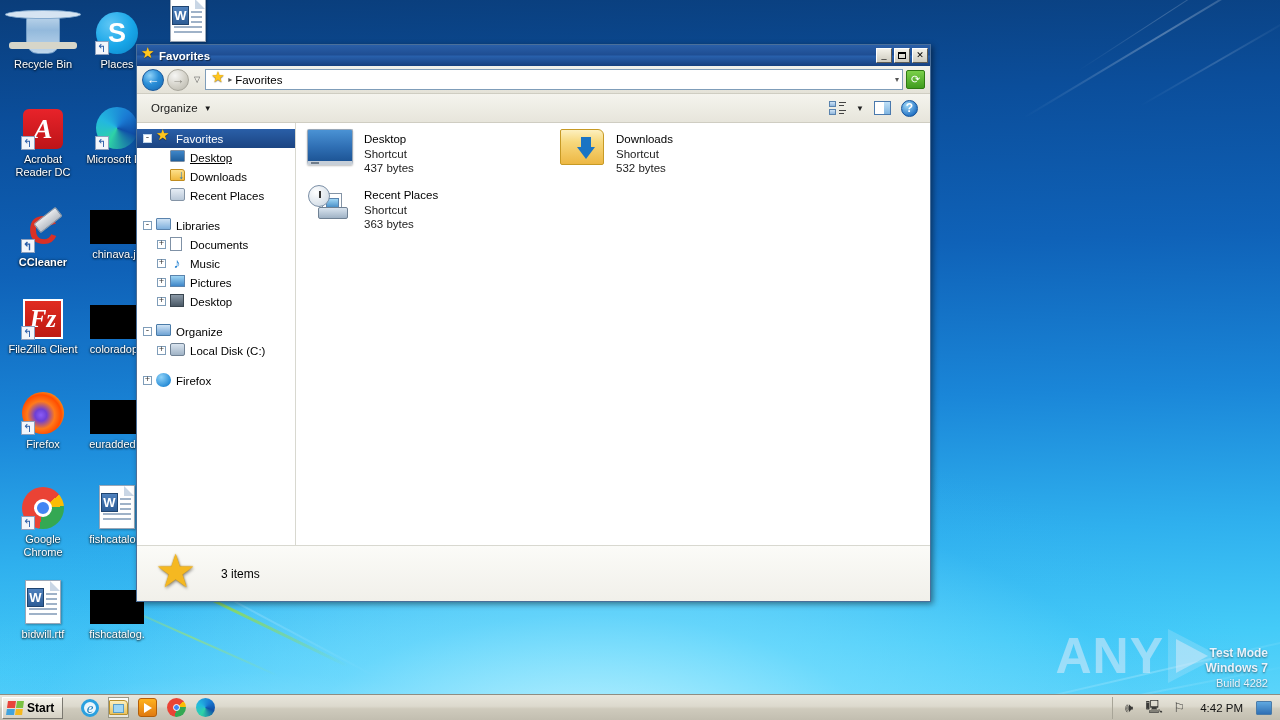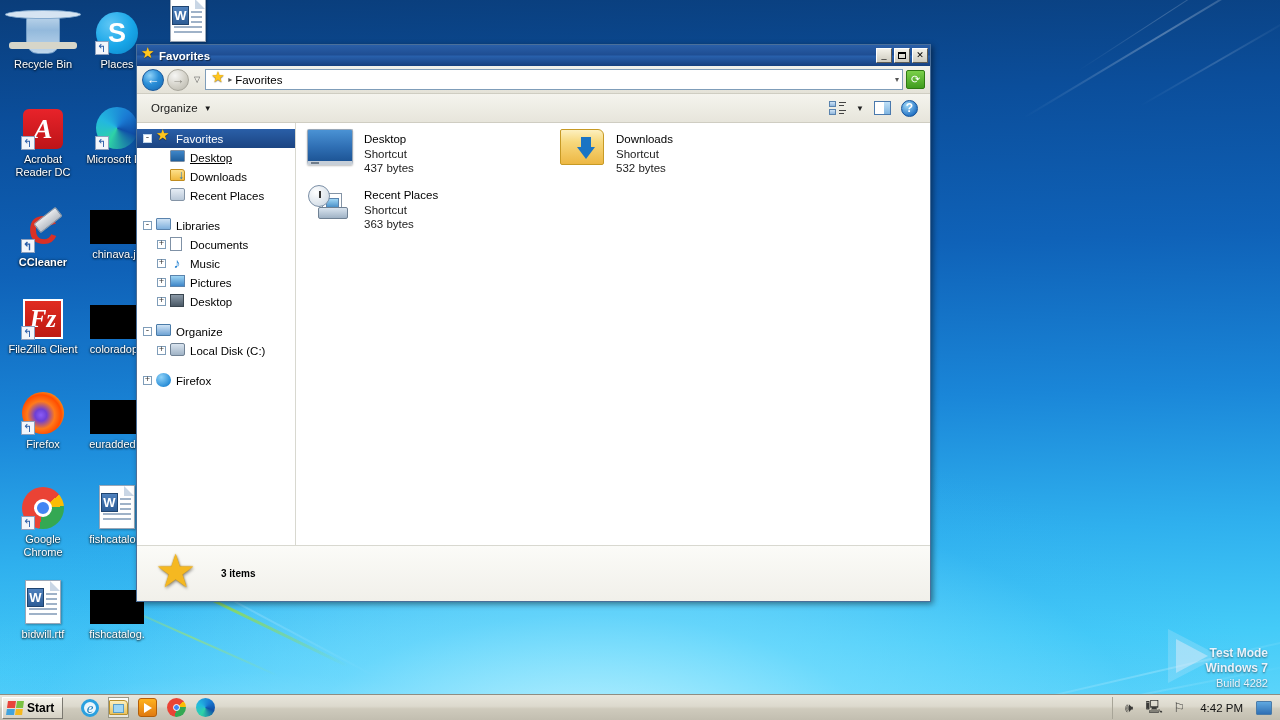--- a/index.html
+++ b/index.html
@@ -175,21 +175,21 @@
   .fi-recent .pg{position:absolute;left:14px;top:8px;width:20px;height:20px;background:#fff;border:1px solid #8494a6;}
   .fi-recent .pg2{position:absolute;left:10px;top:22px;width:30px;height:12px;background:linear-gradient(180deg,#d9e4ef,#9fb2c5);
     border:1px solid #6f8194;border-radius:2px;}
   .fi-recent .img{position:absolute;left:18px;top:13px;width:13px;height:10px;background:linear-gradient(180deg,#9fd6f5,#4a90c8);border:1px solid #5a83ad;}
 
   .statusbar { height:56px; background: linear-gradient(180deg,#fbfbf8,#f1f0ea); border-top:1px solid #d8d8d0;
     display:flex; align-items:center; padding: 0 18px; gap: 22px; }
   .sb-star{ width:44px;height:44px;position:relative;flex:none; }
   .sb-star:before{content:"★";position:absolute;left:0;top:-4px;font-size:46px;line-height:46px;color:#f5b821;
     text-shadow:0 0 2px #a87400, 1px 2px 3px rgba(0,0,0,.35);}
-  .sb-text{ font-size:10px; color:#000;font-weight:bold; }
+  .sb-text{ font-size:12px; color:#000; }
 
   
   #anyrun { position:absolute; right: 48px; bottom: 35px; display:flex; align-items:center; gap:4px;
     color: rgba(220,235,250,0.55); font-size:50px; font-weight:bold; letter-spacing:1px; pointer-events:none; }
   #anyrun .tri { width:64px;height:58px;position:relative; }
   #anyrun .tri:before{content:"";position:absolute;left:0;top:2px;width:0;height:0;
     border-top:27px solid transparent;border-bottom:27px solid transparent;border-left:52px solid rgba(220,235,250,0.22);}
   #anyrun .tri:after{content:"";position:absolute;left:8px;top:12px;width:0;height:0;
     border-top:17px solid transparent;border-bottom:17px solid transparent;border-left:32px solid rgba(220,235,250,0.5);}
   #testmode { position:absolute; right: 12px; bottom: 30px; text-align:right; color:#e9f3fc; pointer-events:none;
@@ -541,20 +541,21 @@
       </div>
   </div>
 
   <div class="statusbar">
     <div class="sb-star"></div>
     <div class="sb-text">3 items</div>
   </div>
 </div>
 
 <div id="anyrun">
+  <span>ANY</span>
   <span class="tri"></span>
 </div>
 <div id="testmode">
   <div class="t1">Test Mode</div>
   <div class="t2">Windows 7</div>
   <div class="t3">Build 4282</div>
 </div>
 
 <div id="taskbar">
   <div class="startbtn">

